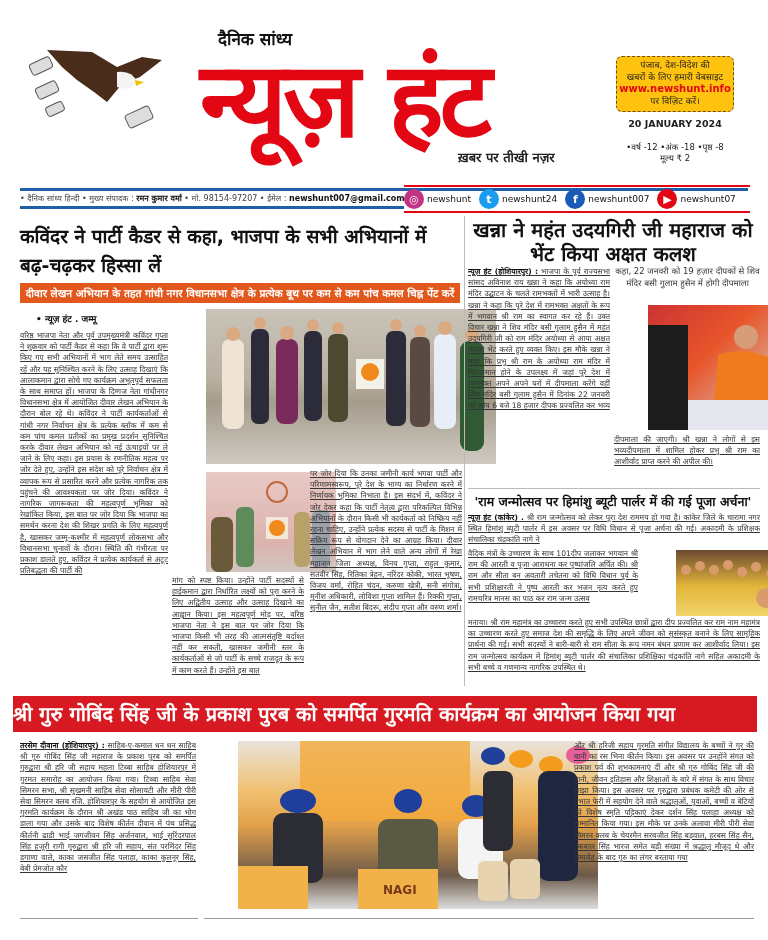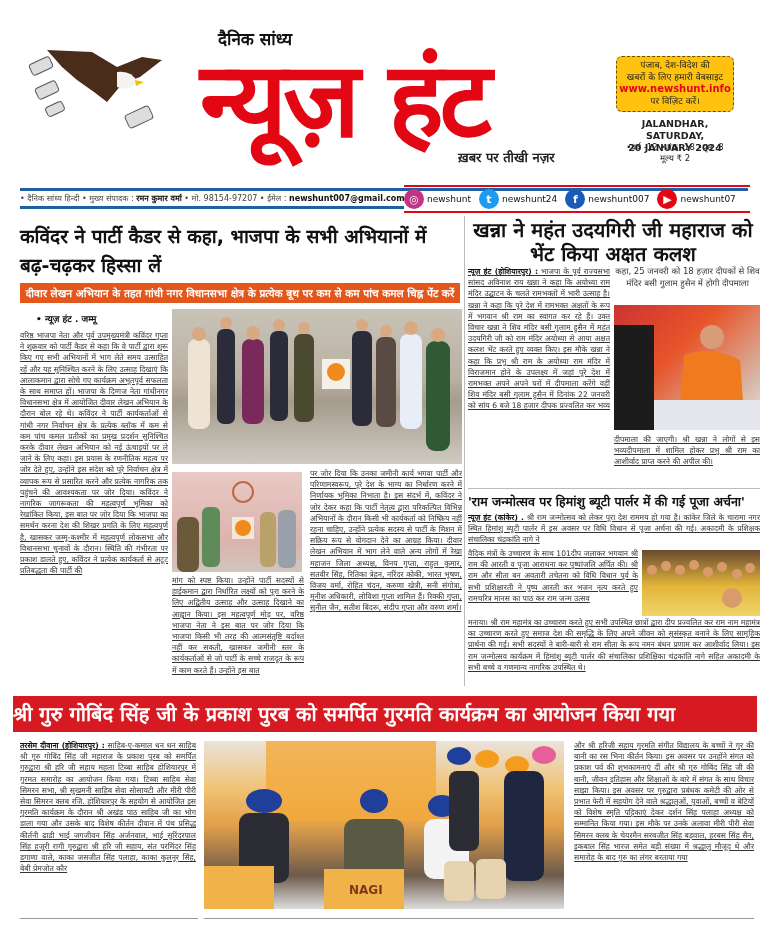--- a/index.html
+++ b/index.html
@@ -23,27 +23,27 @@
   .infobar b { color: #111; }
   .social { left: 404px; top: 185px; width: 346px; height: 28px; border-top: 2px solid #e30613; border-bottom: 2px solid #e30613; display: flex; align-items: center; gap: 4px; }
   .social .item { display: flex; align-items: center; gap: 3px; font-size: 9px; color: #111; margin-right: 4px; }
   .soc-icon { width: 20px; height: 20px; border-radius: 50%; display: inline-flex; align-items: center; justify-content: center; color: #fff; font-size: 11px; font-weight: bold; }
 
   
   .lead-h { left: 20px; top: 222px; width: 440px; text-align: left; font-size: 19px; font-weight: bold; line-height: 29px; color: #111; }
   .lead-sub { left: 20px; top: 283px; width: 440px; height: 20px; background: #e2571c; color: #fff; font-size: 10.5px; font-weight: bold; text-align: center; line-height: 20px; white-space: nowrap; overflow: hidden; }
   .col { font-size: 7.6px; line-height: 11.2px; color: #333; text-align: justify; overflow: hidden; text-decoration: underline; }
   .byline { font-weight: bold; color: #111; }
-  .photo { background: #888; overflow: hidden; }
+  .photo { background: #888; overflow: hidden; margin-left: 34px; }
 
   
   .rt-h { left: 468px; top: 218px; width: 290px; text-align: center; font-size: 20px; font-weight: bold; line-height: 24px; color: #111; }
   .callout { left: 615px; top: 265px; width: 145px; text-align: center; font-size: 8.5px; line-height: 12px; color: #333; }
 
-  .rt2-h { left: 468px; top: 493px; width: 290px; font-size: 12.5px; font-weight: bold; color: #111; text-align: left; }
+  .rt2-h { left: 468px; top: 493px; width: 290px; font-size: 12.5px; font-weight: bold; color: #111; text-align: center; }
 
   .band { left: 13px; top: 696px; width: 744px; height: 36px; background: #d71a21; color: #fff; font-size: 20px; font-weight: bold; line-height: 36px; white-space: nowrap; overflow: hidden; }
 
   .vline { width: 1px; background: #bbb; }
   .hline { height: 1px; background: #bbb; }
 </style>
 </head>
 <body>
 
 <div class="abs eagle">
@@ -63,21 +63,20 @@
 </div>
 <div class="abs tagline-bottom">ख़बर पर तीखी नज़र</div>
 
 <div class="abs promo-box">
   <div>पंजाब, देश-विदेश की</div>
   <div>खबरों के लिए हमारी वेबसाइट</div>
   <div class="url">www.newshunt.info</div>
   <div>पर विज़िट करें।</div>
 </div>
 <div class="abs dateline">
-  <div>JALANDHAR, SATURDAY,</div>
   <div>20 JANUARY 2024</div>
 </div>
 <div class="abs issue">
   <div>•वर्ष -12  •अंक -18  •पृष्ठ -8</div>
   <div>मूल्य ₹ 2</div>
 </div>
 
 <div class="abs rule-blue" style="top:188px;"></div>
 <div class="abs infobar">
   <span>• दैनिक सांध्य हिन्दी • मुख्य संपादक : </span><b>रमन कुमार वर्मा</b><span> • मो. 98154-97207 • ईमेल : </span><b>newshunt007@gmail.com</b>
@@ -151,21 +150,21 @@
     </g>
   </svg>
 </div>
 <div class="abs col" style="left:172px; top:575px; width:132px; height:110px;">मांग को स्पष्ट किया। उन्होंने पार्टी सदस्यों से हाईकमान द्वारा निर्धारित लक्ष्यों को पूरा करने के लिए अद्वितीय उत्साह और उत्साह दिखाने का आह्वान किया। इस महत्वपूर्ण मोड़ पर, वरिष्ठ भाजपा नेता ने इस बात पर जोर दिया कि भाजपा किसी भी तरह की आत्मसंतुष्टि बर्दाश्त नहीं कर सकती, खासकर जमीनी स्तर के कार्यकर्ताओं से जो पार्टी के सच्चे राजदूत के रूप में काम करते हैं। उन्होंने इस बात</div>
 <div class="abs col" style="left:310px; top:468px; width:152px; height:218px;">पर जोर दिया कि उनका जमीनी कार्य भगवा पार्टी और परिणामस्वरूप, पूरे देश के भाग्य का निर्धारण करने में निर्णायक भूमिका निभाता है। इस संदर्भ में, कविंदर ने जोर देकर कहा कि पार्टी नेतृत्व द्वारा परिकल्पित विभिन्न अभियानों के दौरान किसी भी कार्यकर्ता को निष्क्रिय नहीं रहना चाहिए, उन्होंने प्रत्येक सदस्य से पार्टी के मिशन में सक्रिय रूप से योगदान देने का आग्रह किया। दीवार लेखन अभियान में भाग लेने वाले अन्य लोगों में रेखा महाजन जिला अध्यक्ष, विनय गुप्ता, राहुल कुमार, सतवीर सिंह, रितिका त्रेहन, नरिंदर कोकी, भारत भूषण, विजय वर्मा, रोहित चंदन, करुणा खेत्री, सनी संगोत्रा, मुनीश अधिकारी, लोविशा गुप्ता शामिल हैं। रिक्की गुप्ता, सुनील जैन, सतीश बिंदरू, संदीप गुप्ता और वरुण शर्मा।</div>
 
 <div class="abs vline" style="left:464px; top:216px; height:470px;"></div>
 
 <div class="abs rt-h">खन्ना ने महंत उदयगिरी जी महाराज को भेंट किया अक्षत कलश</div>
 <div class="abs col" style="left:468px; top:266px; width:142px; height:214px;"><span class="byline">न्यूज़ हंट (होशियारपुर) :</span> <span>भाजपा के पूर्व राज्यसभा सांसद अविनाश राय खन्ना ने कहा कि अयोध्या राम मंदिर उद्घाटन के चलते रामभक्तों में भारी उत्साह है। खन्ना ने कहा कि पूरे देश में रामभक्त अक्षतों के रूप में भगवान श्री राम का स्वागत कर रहे हैं। उक्त विचार खन्ना ने शिव मंदिर बसी गुलाम हुसैन में महंत उदयगिरी जी को राम मंदिर अयोध्या से आया अक्षत कलश भेंट करते हुए व्यक्त किए। इस मौके खन्ना ने कहा कि प्रभु श्री राम के अयोध्या राम मंदिर में विराजमान होने के उपलक्ष्य में जहां पूरे देश में रामभक्त अपने अपने घरों में दीपमाला करेंगे वहीं शिव मंदिर बसी गुलाम हुसैन में दिनांक 22 जनवरी को सांय 6 बजे 18 हजार दीपक प्रज्वलित कर भव्य</span></div>
-<div class="abs callout">कहा, 25 जनवरी को 18 हज़ार दीपकों से शिव मंदिर बसी गुलाम हुसैन में होगी दीपमाला</div>
+<div class="abs callout">कहा, 22 जनवरी को 19 हज़ार दीपकों से शिव मंदिर बसी गुलाम हुसैन में होगी दीपमाला</div>
 <div class="abs photo" style="left:614px; top:305px; width:146px; height:125px; background:linear-gradient(135deg,#c33 0%,#e8552a 40%,#d6b8a8 80%,#ece6e0 100%);">
   <svg width="146" height="125" viewBox="0 0 146 125">
     <rect x="0" y="20" width="40" height="105" fill="#1c1c1c"></rect>
     <circle cx="98" cy="32" r="12" fill="#d79d78"></circle>
     <path d="M70 50 Q98 40 126 55 L130 110 L65 110 Z" fill="#f07a1e"></path>
     <rect x="40" y="95" width="106" height="30" fill="#e6e6ef"></rect>
   </svg>
 </div>
 <div class="abs col" style="left:614px; top:434px; width:146px; height:50px;">दीपमाला की जाएगी। श्री खन्ना ने लोगों से इस भव्यदीपमाला में शामिल होकर प्रभु श्री राम का आशीर्वाद प्राप्त करने की अपील की।</div>
 

